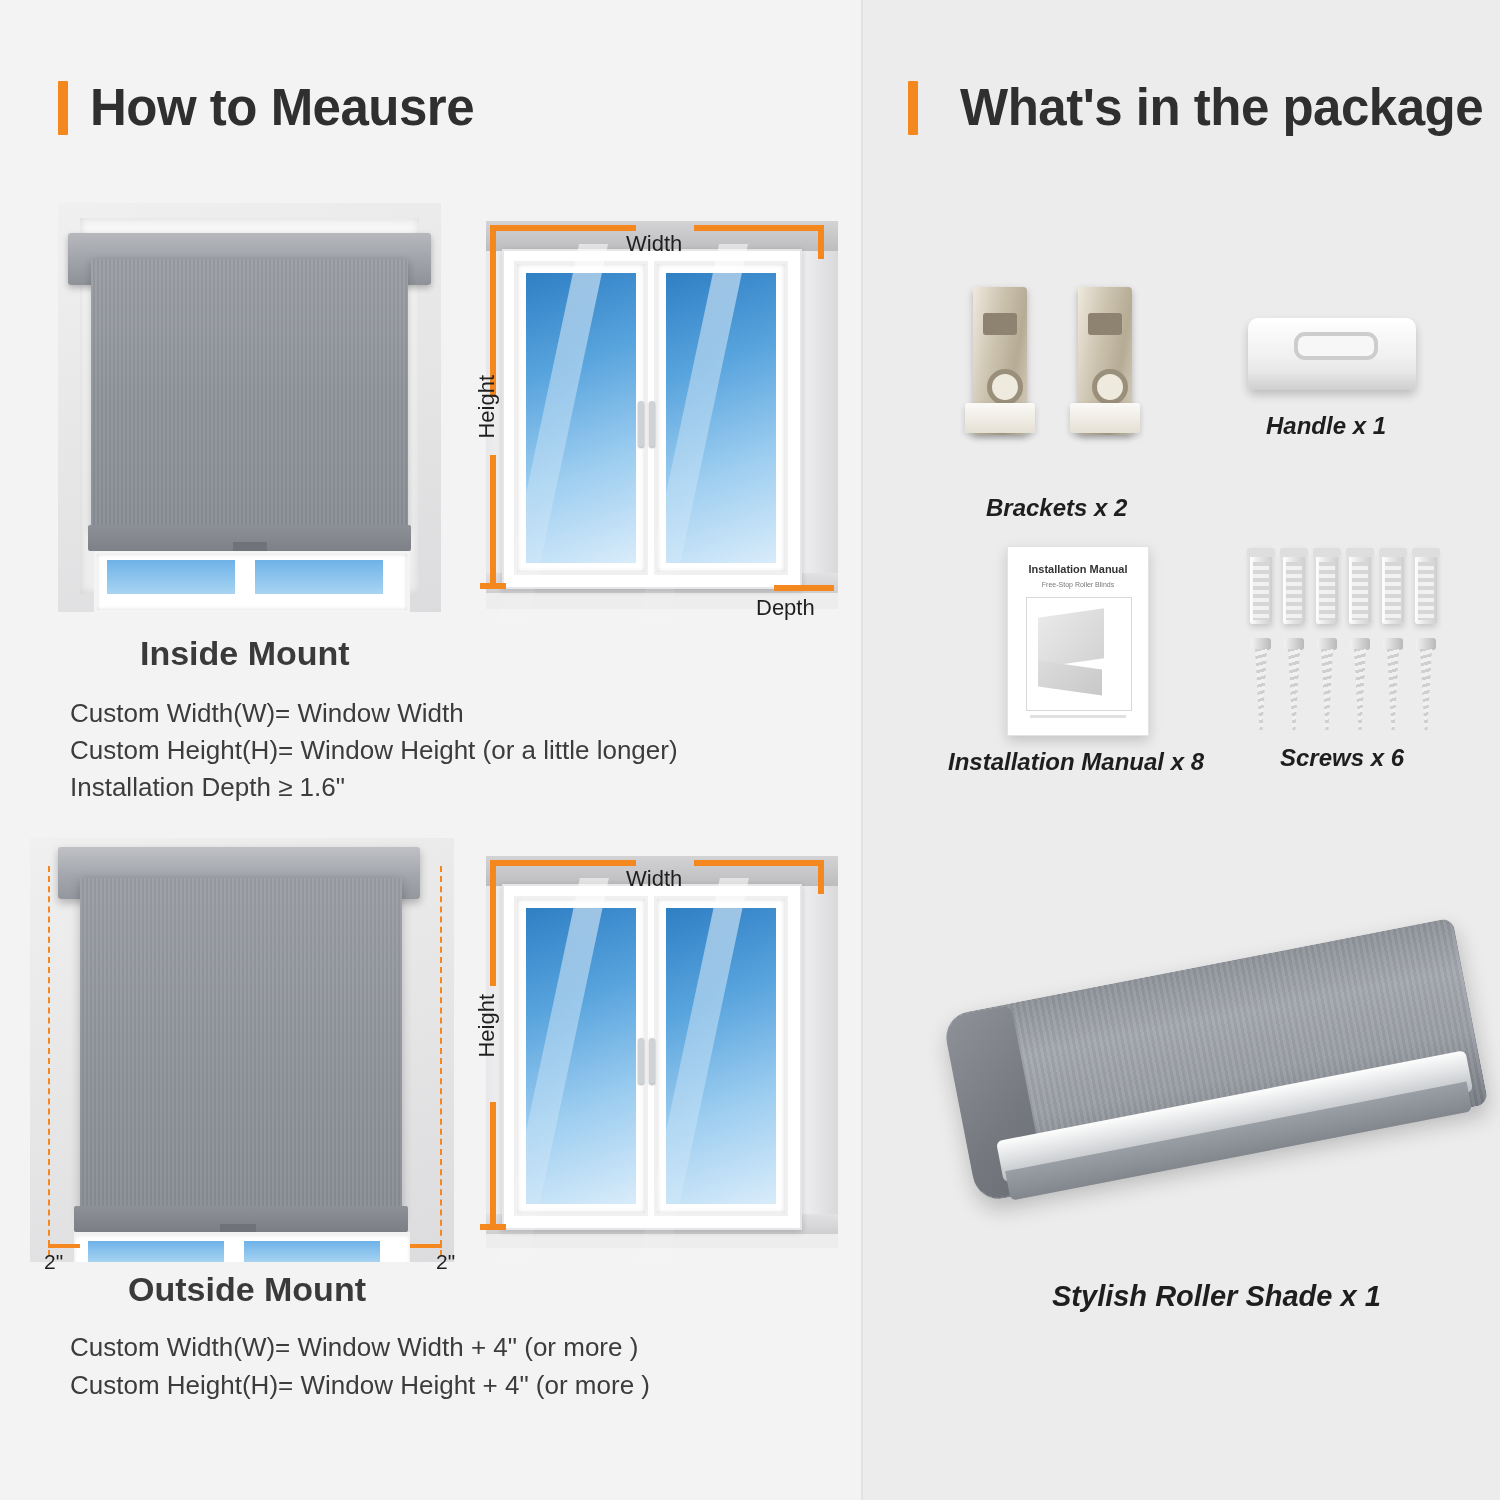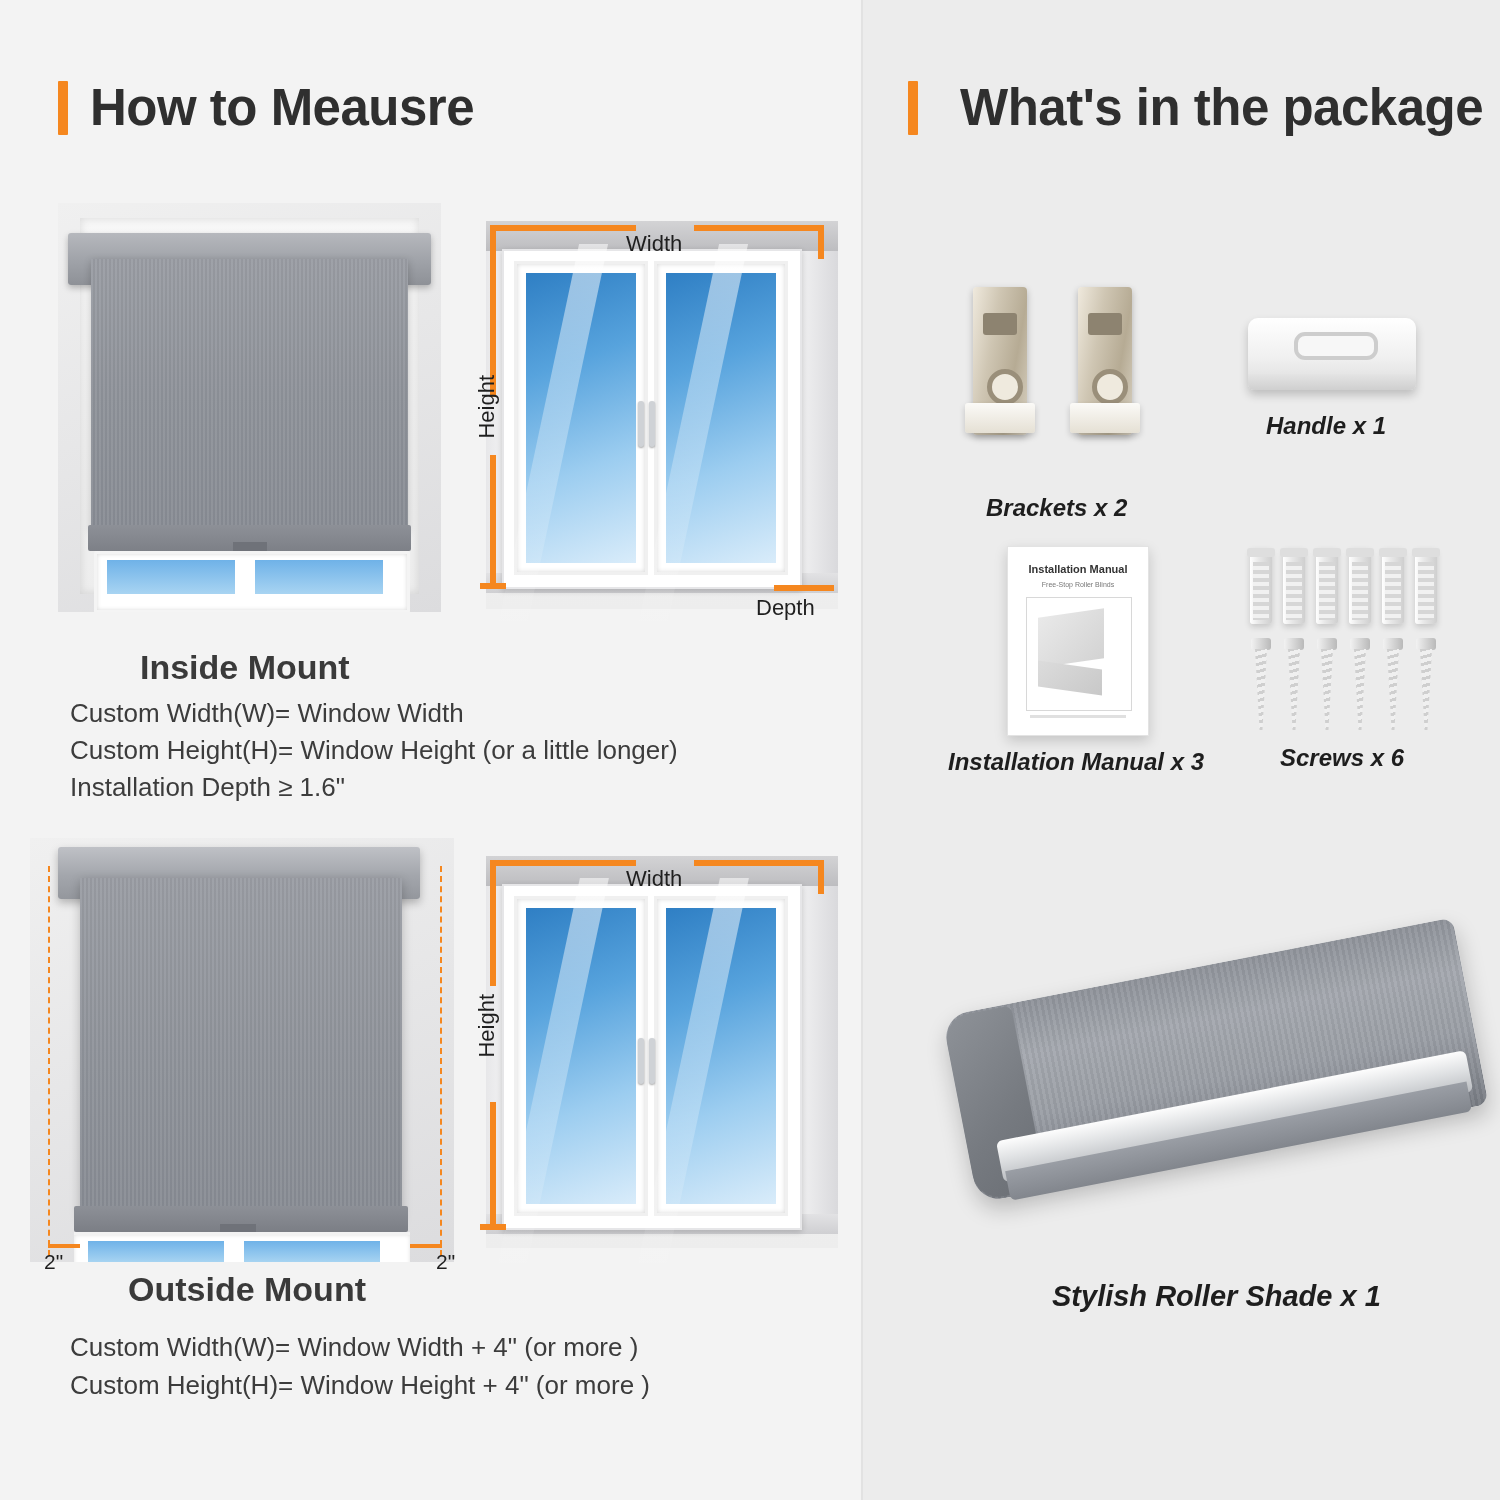--- a/index.html
+++ b/index.html
@@ -480,21 +480,21 @@
 
     <div class="dim-line" style="left:24px; top:44px; width:6px; height:150px;"></div>
     <div class="dim-line" style="left:24px; top:252px; width:6px; height:132px;"></div>
     <div class="dim-cap" style="left:14px; top:380px; width:26px; height:6px;"></div>
     <div class="dim-label vert" style="left:8px; top:172px;">Height</div>
 
     <div class="dim-line" style="left:308px; top:382px; width:60px; height:6px;"></div>
     <div class="dim-label" style="left:290px; top:392px;">Depth</div>
   </div>
 
-  <div class="caption" style="left:140px; top:648px;">Inside Mount</div>
+  <div class="caption" style="left:140px; top:634px;">Inside Mount</div>
   <div class="bullet" style="left:70px; top:698px;">Custom Width(W)= Window Width</div>
   <div class="bullet" style="left:70px; top:735px;">Custom Height(H)= Window Height (or a little longer)</div>
   <div class="bullet" style="left:70px; top:772px;">Installation Depth ≥ 1.6"</div>
 
   <div class="photo" id="photo-outside">
     <div class="wallbg"></div>
     <div class="headrail"></div>
     <div class="shade"></div>
     <div class="bottombar"></div>
     <div class="pull"></div>
@@ -573,21 +573,21 @@
   <div class="pkg-label" style="left:1266px; top:412px;">Handle x 1</div>
 
   <div class="manual" style="left:1007px; top:546px;">
     <div class="m-title">Installation Manual</div>
     <div class="m-sub">Free-Stop Roller Blinds</div>
     <div class="m-box"></div>
     <div class="m-shape"></div>
     <div class="m-shape2"></div>
     <div class="m-line" style="top:168px; width:96px;"></div>
   </div>
-  <div class="pkg-label" style="left:948px; top:748px;">Installation Manual x 3</div>
+  <div class="pkg-label" style="left:948px; top:748px;">Installation Manual x 8</div>
 
   <div class="anchor" style="left:1250px; top:548px;">
       <div class="ribs"></div>
     </div>
   <div class="anchor" style="left:1283px; top:548px;">
       <div class="ribs"></div>
     </div>
   <div class="anchor" style="left:1316px; top:548px;">
       <div class="ribs"></div>
     </div>

